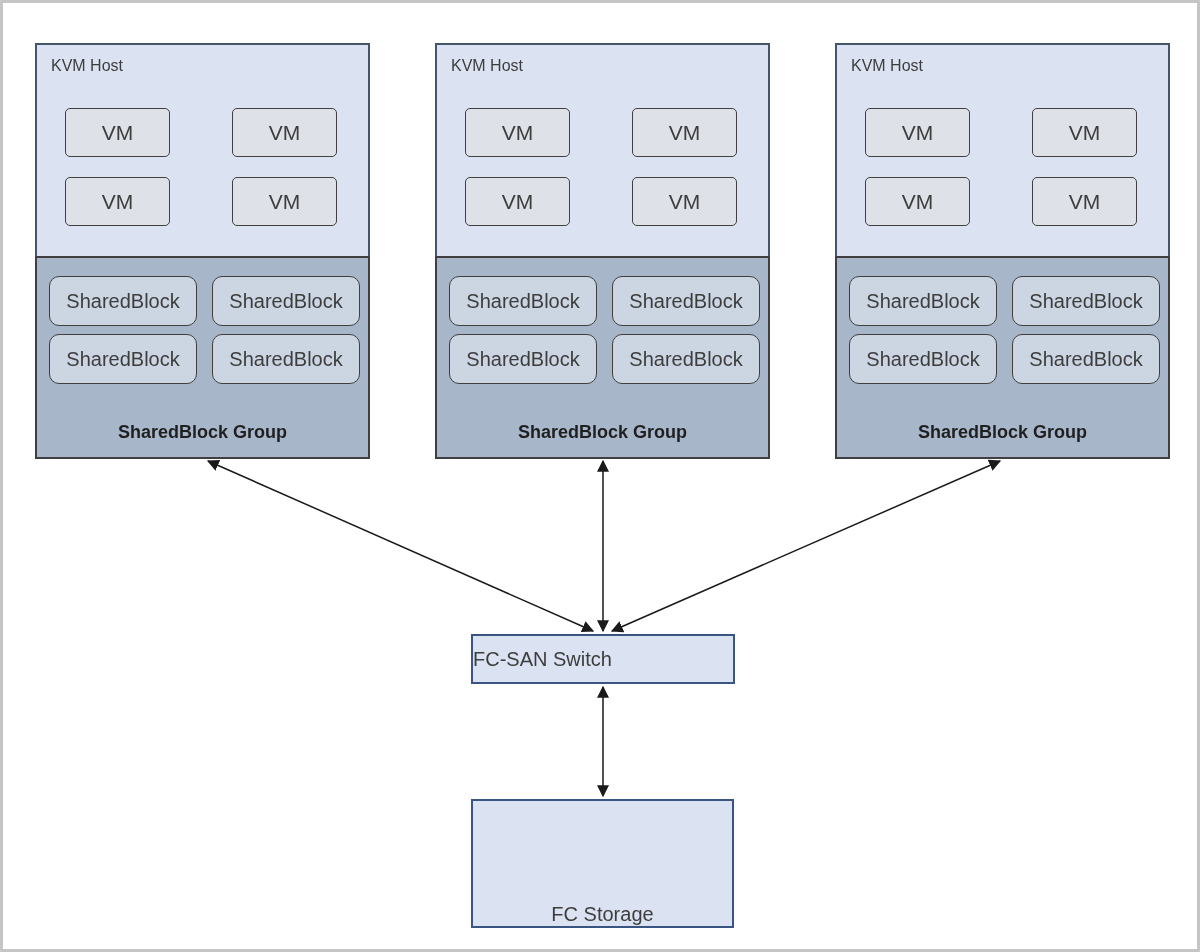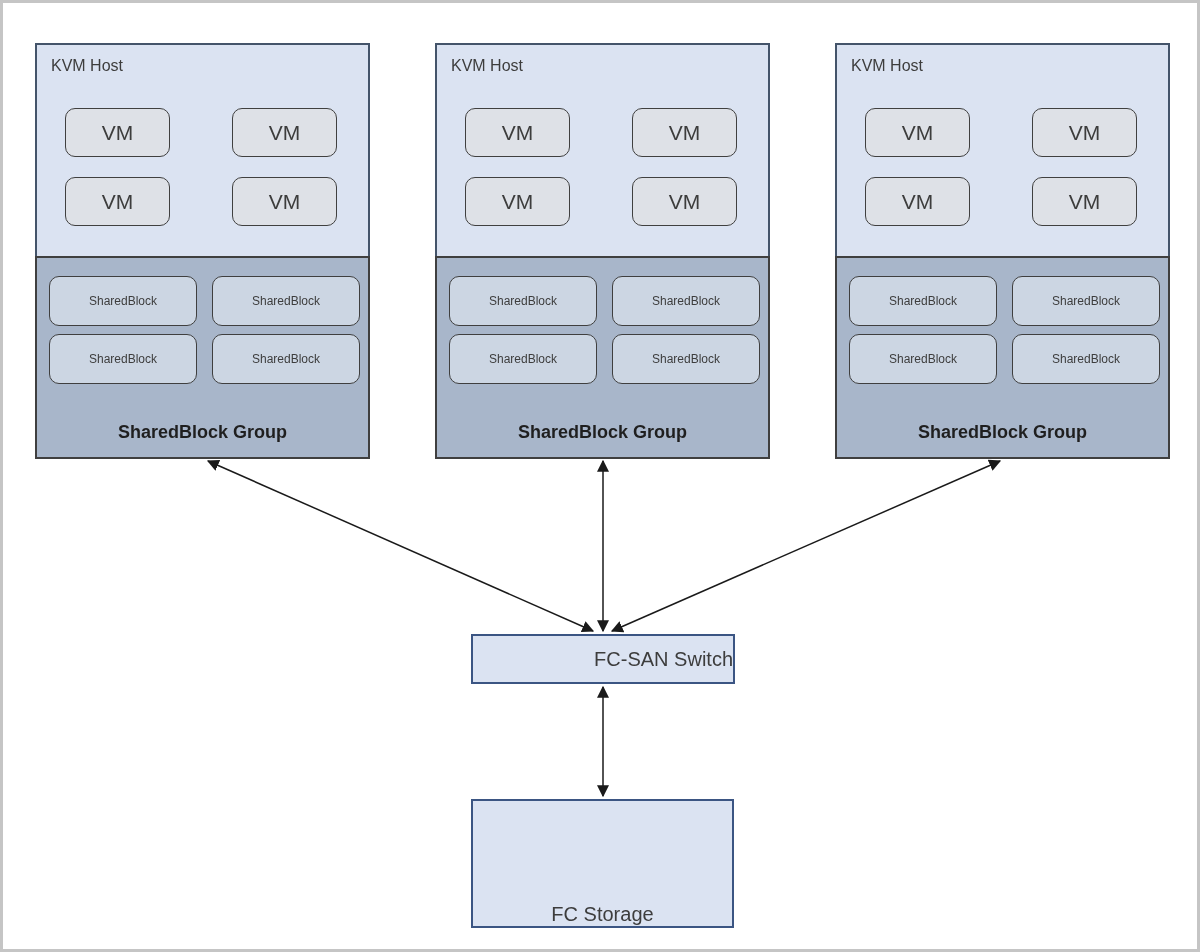--- a/index.html
+++ b/index.html
@@ -36,21 +36,21 @@
     font-size: 16px;
     color: var(--text, #3d3d3d);
   }
 
   .vm {
     position: absolute;
     width: 105px;
     height: 49px;
     background: var(--vm-fill, #dee1e7);
     border: 1.6px solid var(--vm-border, #404040);
-    border-radius: 10px;
+    border-radius: 5px;
     display: flex;
     align-items: center;
     justify-content: center;
     font-size: 21px;
     color: var(--text, #3d3d3d);
   }
   .vm.r0c0 { left: 28px;  top: 63px; }
   .vm.r0c1 { left: 195px; top: 63px; }
   .vm.r1c0 { left: 28px;  top: 132px; }
   .vm.r1c1 { left: 195px; top: 132px; }
@@ -68,21 +68,21 @@
   .block {
     position: absolute;
     width: 148px;
     height: 50px;
     background: var(--block-fill, #ccd6e3);
     border: 1.6px solid var(--block-border, #3f3f3f);
     border-radius: 10px;
     display: flex;
     align-items: center;
     justify-content: center;
-    font-size: 12px;
+    font-size: 20px;
     color: var(--text, #3d3d3d);
   }
   .block.r0c0 { left: 12px;  top: 18px; }
   .block.r0c1 { left: 175px; top: 18px; }
   .block.r1c0 { left: 12px;  top: 76px; }
   .block.r1c1 { left: 175px; top: 76px; }
 
   .group-label {
     position: absolute;
     left: 0;
@@ -98,21 +98,21 @@
   .switch-box {
     position: absolute;
     left: 468px;
     top: 631px;
     width: 264px;
     height: 50px;
     background: var(--switch-fill, #dbe3f2);
     border: 2px solid var(--switch-border, #3b5583);
     display: flex;
     align-items: center;
-    justify-content: flex-end;
+    justify-content: flex-start;
     font-size: 20px;
     color: var(--text, #3d3d3d);
   }
   .storage-box {
     position: absolute;
     left: 468px;
     top: 796px;
     width: 263px;
     height: 129px;
     background: var(--storage-fill, #dbe3f2);

